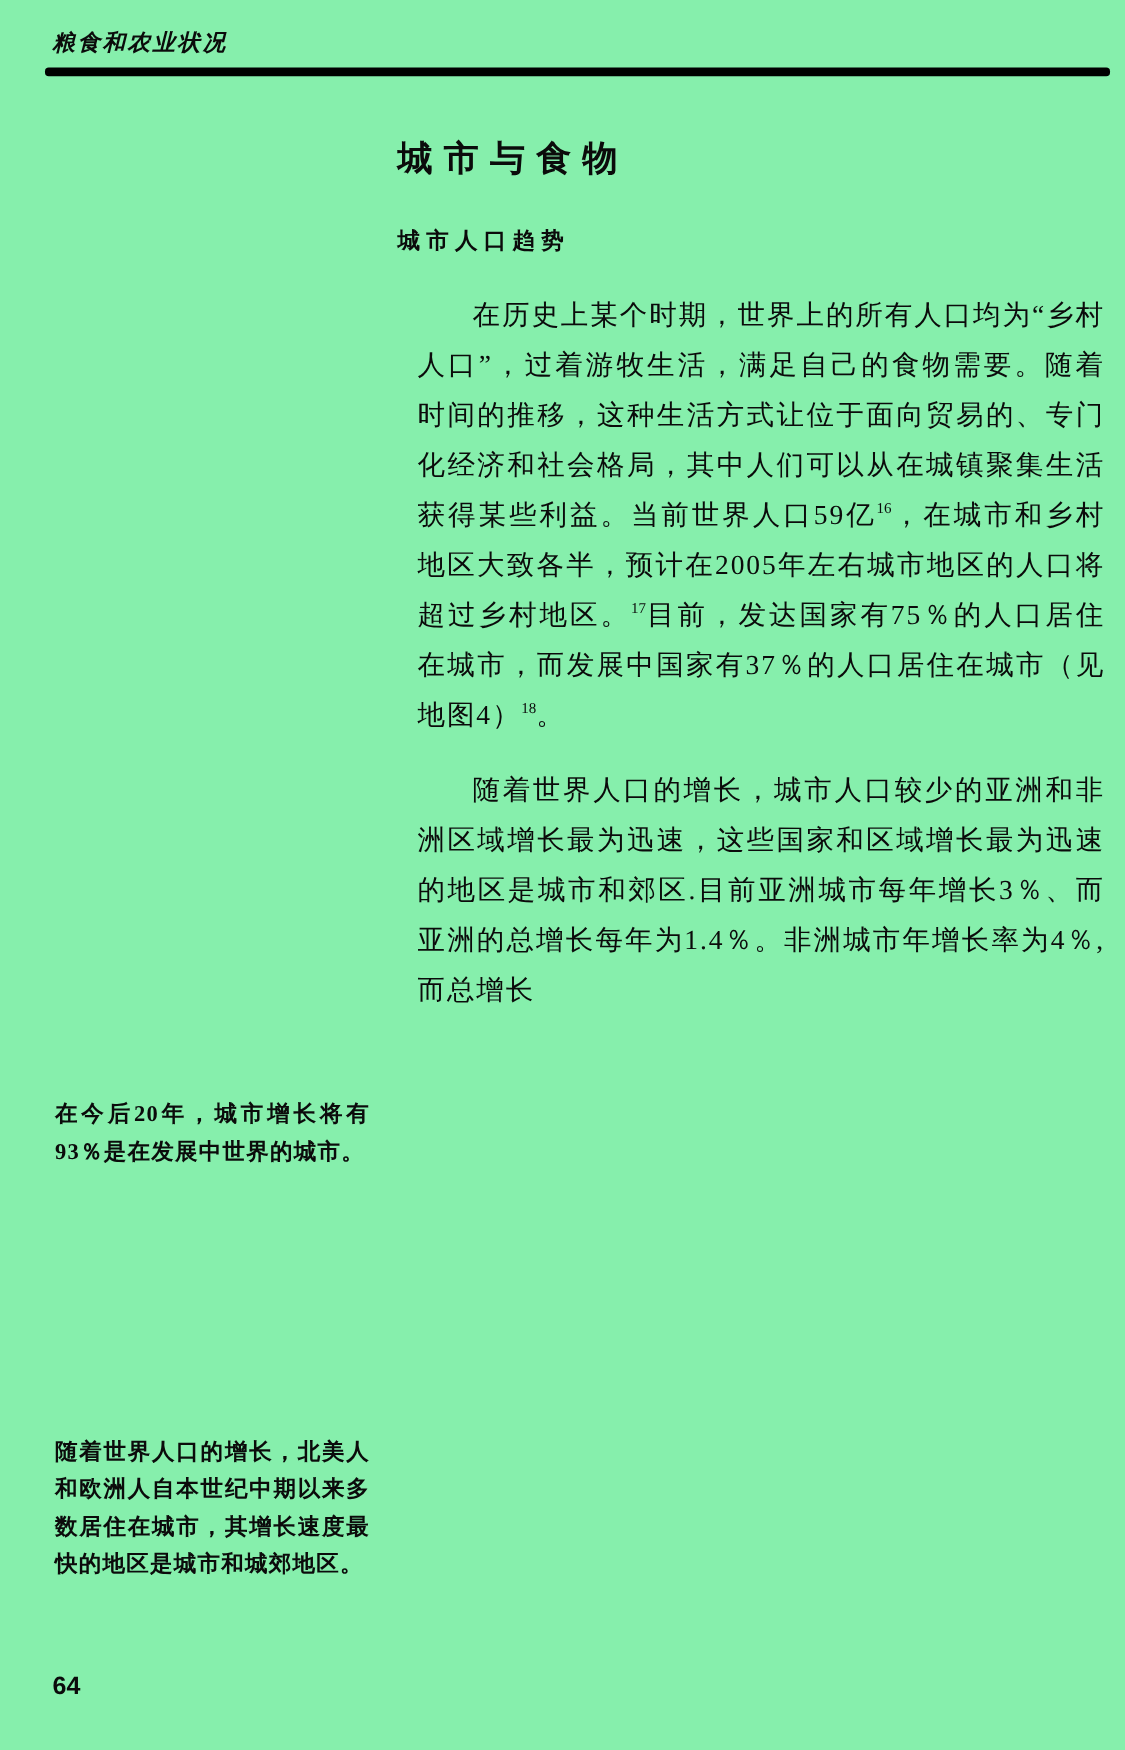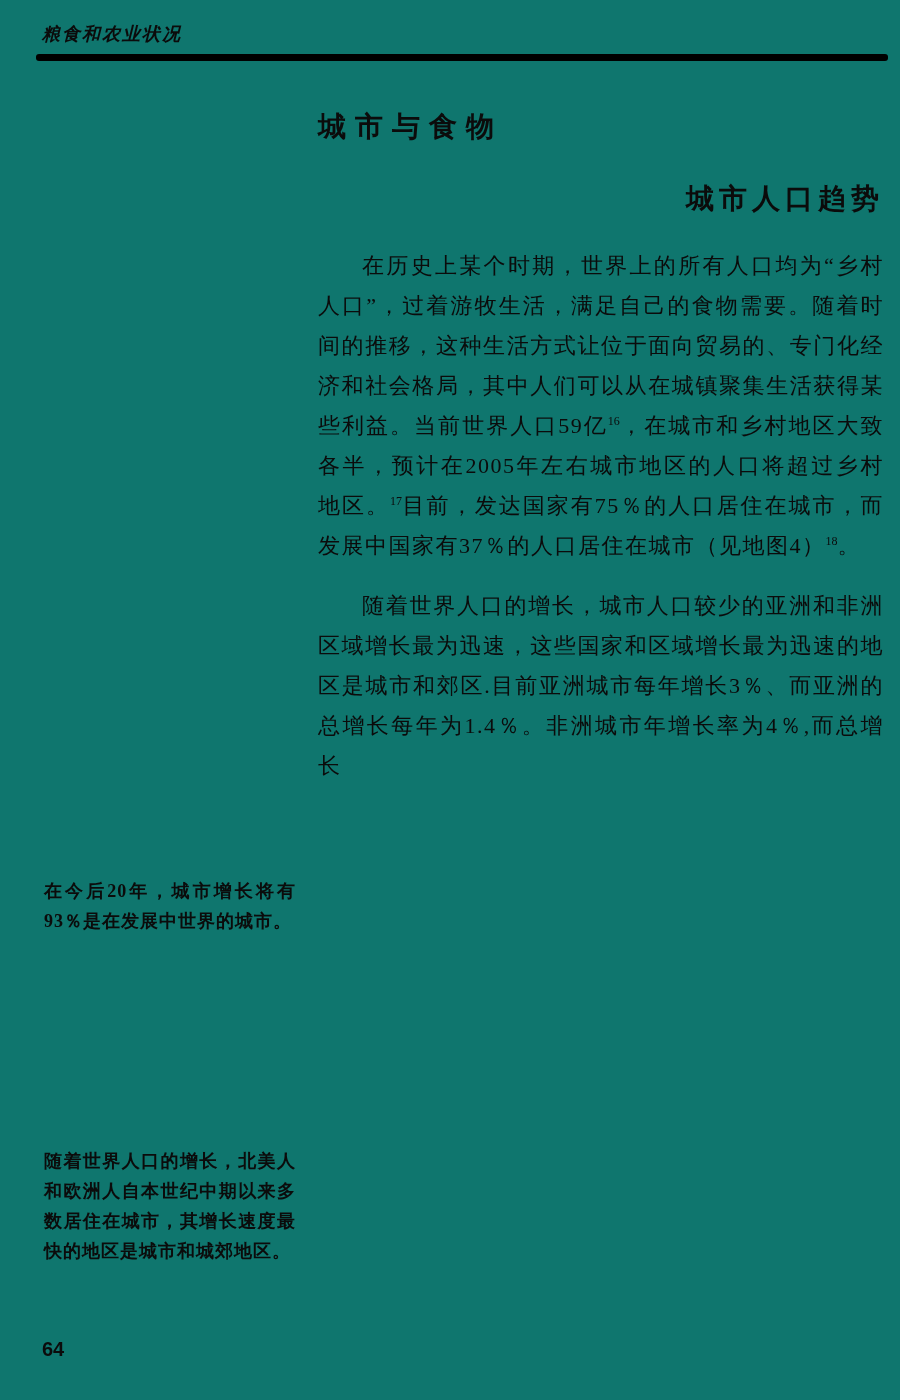--- a/index.html
+++ b/index.html
@@ -1,42 +1,41 @@
 <!DOCTYPE html>
 <html><head>
 <meta charset="utf-8">
 <style>
   html, body { margin:0; padding:0; background:#ffffff; }
   .page {
-    position:relative; width:900px; height:1400px; background:#0f766e;
+    position:relative; width:900px; height:1400px; background:#86efac;
     color:#0b0b0b; overflow:hidden;
     font-family:"Liberation Serif","DejaVu Serif",serif;
   }
   .running-header {
     position:absolute; left:42px; top:22px;
     font-size:18px; font-weight:bold; font-style:italic;
     letter-spacing:2px;
   }
   .header-rule {
     position:absolute; left:36px; top:54px; width:852px; height:7px;
     background:#000000; border-radius:3px;
   }
   .article { position:absolute; left:318px; top:108px; width:566px; }
   .article-title {
     font-size:28px; font-weight:bold; letter-spacing:9px;
     margin:0 0 34px 0;
   }
   .section-heading {
-    font-size:28px; font-weight:bold; letter-spacing:5px;
+    font-size:18px; font-weight:bold; letter-spacing:5px;
     margin:0 0 28px 0;
-    text-align:right;
   }
   .body-para {
     font-size:22px; line-height:40px; letter-spacing:1.5px;
-    text-align:justify; text-indent:2em; margin:0 0 20px 0;
+    text-align:justify; text-indent:2em; margin:0 0 20px 16px;
   }
   .body-para sup {
     font-size:12px; line-height:0; vertical-align:super; letter-spacing:0;
   }
   .margin-note {
     position:absolute; left:44px; width:252px;
     font-size:18px; line-height:30px; font-weight:bold; 
     letter-spacing:1px; text-align:justify;
   }
   .margin-note-1 { top:876px; }

